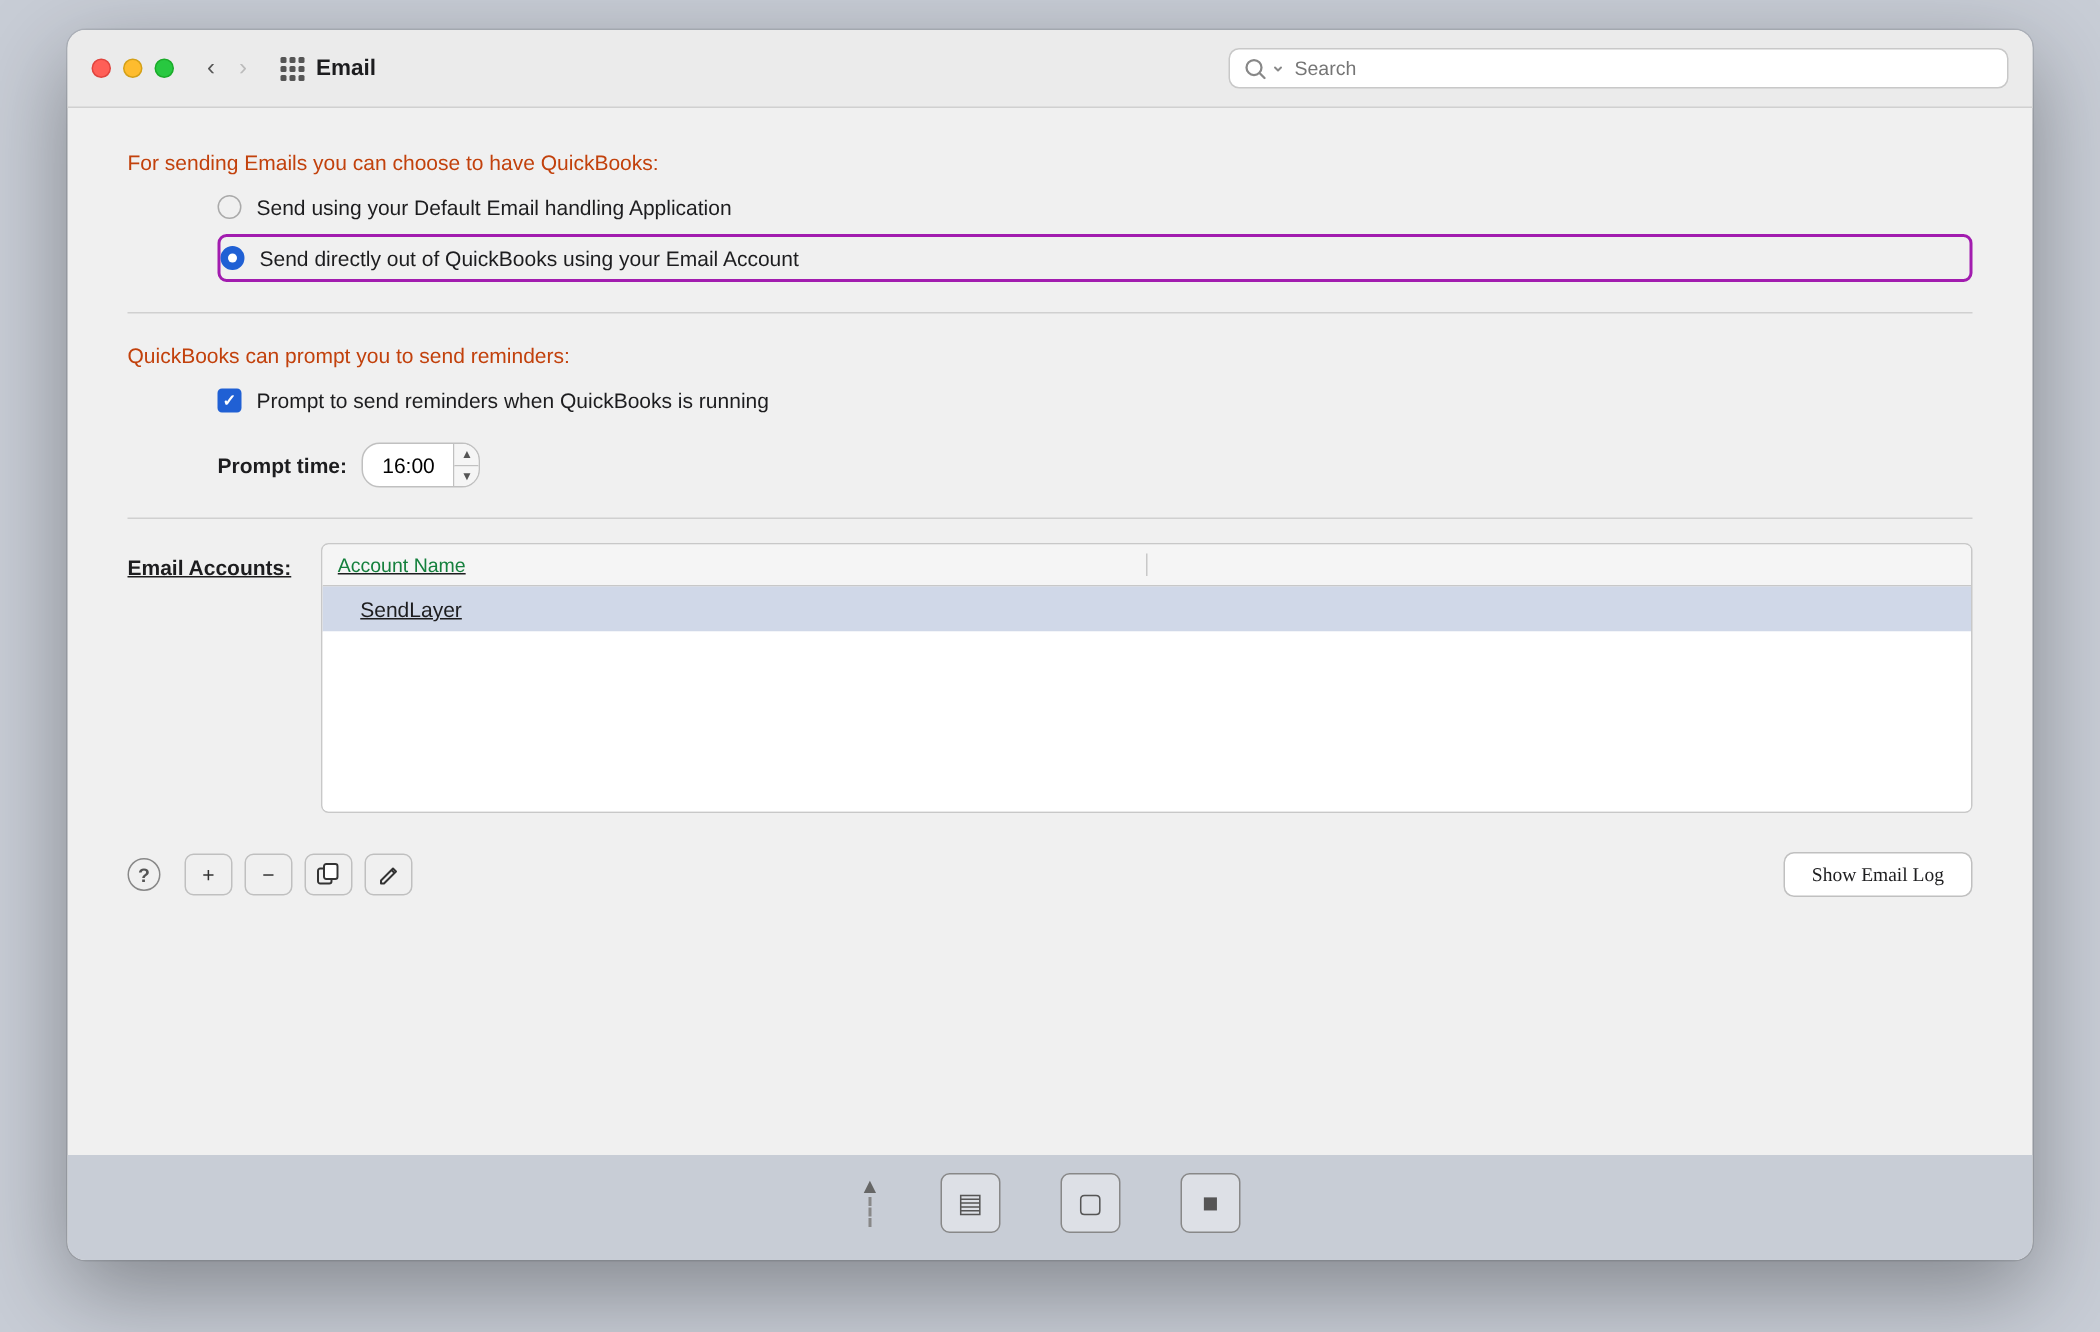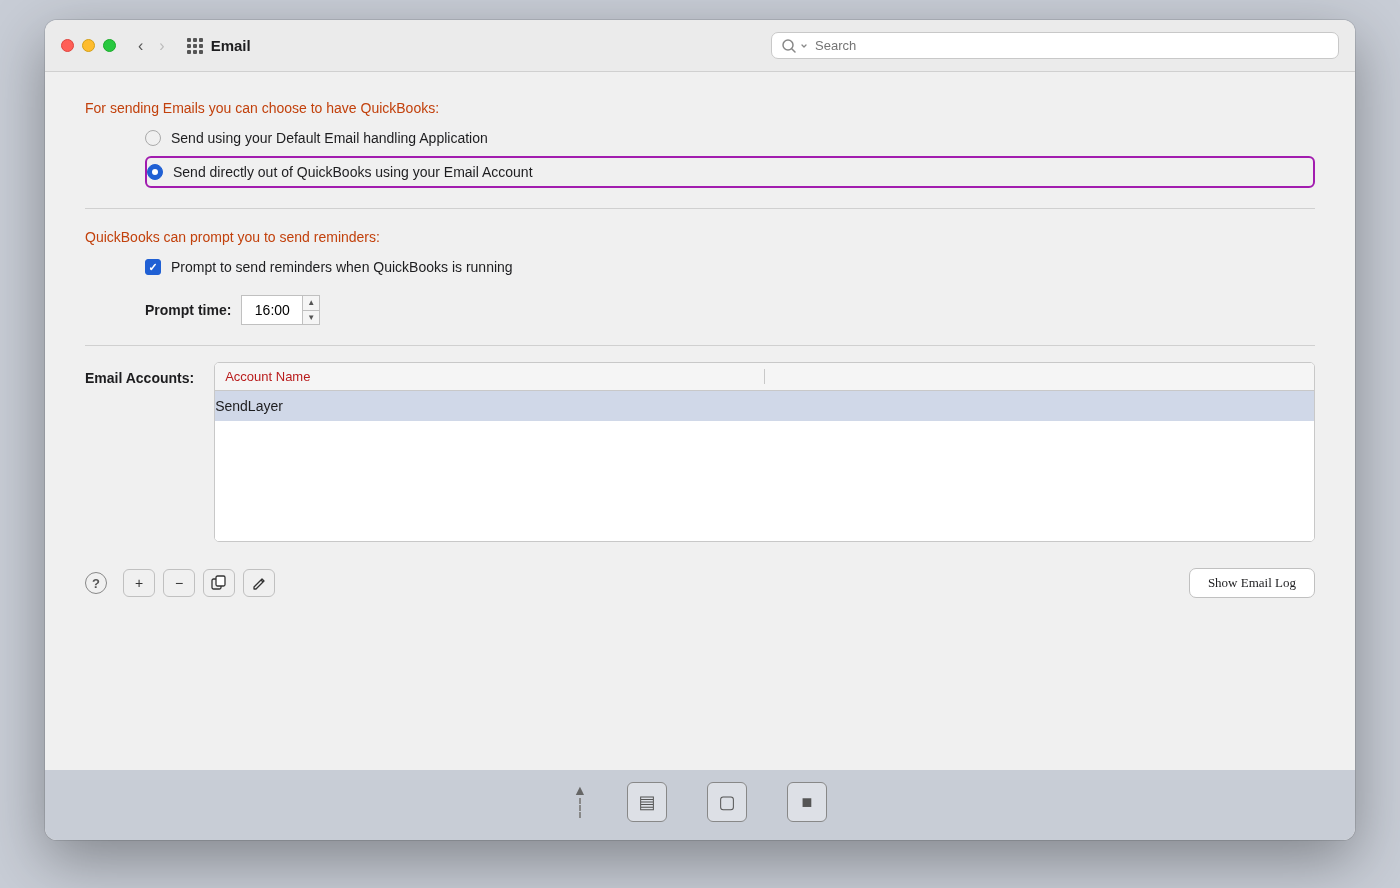--- a/index.html
+++ b/index.html
@@ -107,21 +107,21 @@
       margin-left: 0;
     }
 
     .search-box {
       display: flex;
       align-items: center;
       background: #ffffff;
       border: 1px solid #c8c8c8;
       border-radius: 7px;
       padding: 5px 10px;
-      width: 568px;
+      width: 520px;
       gap: 6px;
     }
 
     .search-icon-wrap {
       display: flex;
       align-items: center;
       gap: 3px;
       color: #888;
     }
 
@@ -262,21 +262,21 @@
 
     .prompt-time-label {
       font-size: 14px;
       font-weight: 600;
     }
 
     .time-input-wrap {
       display: flex;
       align-items: center;
       border: 1px solid #c0c0c0;
-      border-radius: 0;
+      border-radius: 12px;
       background: white;
       overflow: hidden;
     }
 
     .time-input {
       border: none;
       outline: none;
       font-size: 14px;
       padding: 3px 8px;
       width: 60px;
@@ -309,20 +309,21 @@
       border: none;
       border-top: 1px solid #d0d0d0;
       margin: 20px 0 16px 0;
     }
 
     
     .accounts-section {
       display: flex;
       gap: 20px;
       margin-bottom: 16px;
+      text-decoration: underline;
     }
 
     .accounts-label {
       font-size: 14px;
       font-weight: 600;
       white-space: nowrap;
       padding-top: 8px;
     }
 
     .accounts-table {
@@ -333,40 +334,40 @@
       overflow: hidden;
     }
 
     .table-header {
       display: flex;
       background: #f5f5f5;
       border-bottom: 1px solid #c8c8c8;
       padding: 6px 10px;
       font-size: 13px;
       font-weight: 500;
-      color: #b91c1c;
+      color: #15803d;
     }
 
     .col-account-name {
       flex: 1;
     }
 
     .col-separator {
       width: 1px;
       background: #c8c8c8;
       margin: 0 10px;
     }
 
     .col-right {
       flex: 1;
     }
 
     .table-row-selected {
       background: #d0d8e8;
-      padding: 7px 0;
+      padding: 7px 25px;
       font-size: 14px;
       font-weight: 500;
     }
 
     .table-body-empty {
       height: 120px;
       background: white;
     }
 
     

